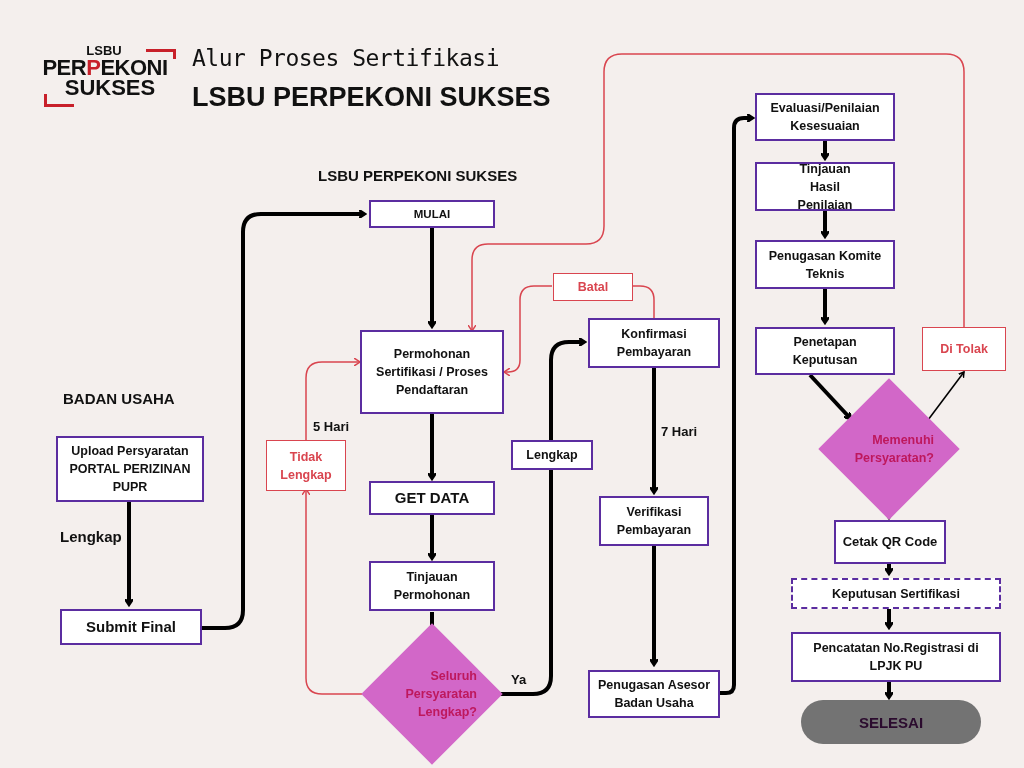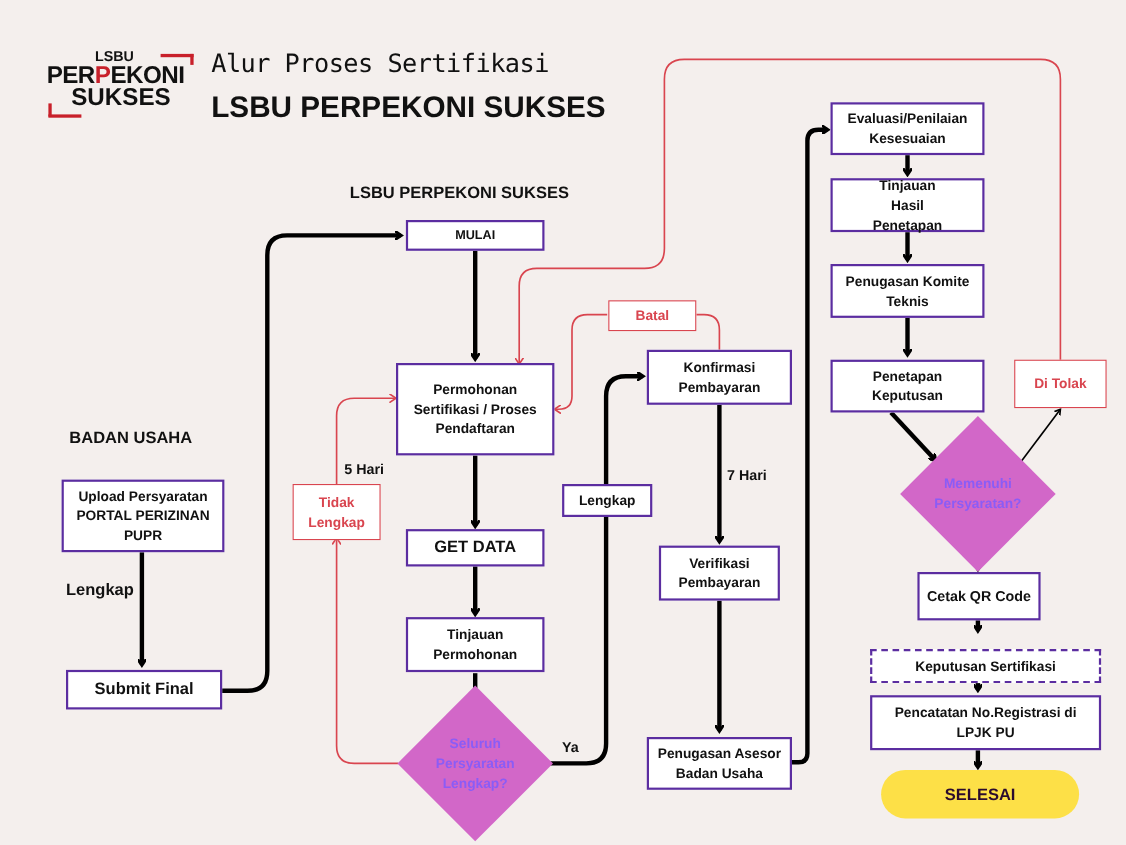--- a/index.html
+++ b/index.html
@@ -8,25 +8,25 @@
   .abs { position:absolute; }
   svg.conn { position:absolute; left:0; top:0; width:1024px; height:768px; pointer-events:none; }
   .box { position:absolute; background:#fff; border:2px solid #5b2da0; box-sizing:border-box;
          display:flex; align-items:center; justify-content:center; text-align:center;
          font-weight:bold; font-size:12.5px; line-height:18px; padding:2px 4px; }
   .box.dashed { border:2px dashed #5b2da0; }
   .box.red { border:1.5px solid #d9454f; color:#d9454f; }
   .box.big { font-size:15px; }
   .label { position:absolute; font-weight:bold; font-size:13px; }
   .diamond { position:absolute; display:flex; align-items:center; justify-content:center;
-             text-align:center; font-weight:bold; font-size:12.5px; line-height:18px; color:#8b5cf6; }
+             text-align:right; font-weight:bold; font-size:12.5px; line-height:18px; color:#be185d; }
   .diamond::before { content:""; position:absolute; left:50%; top:50%; width:100px; height:100px;
              background:#d267c8; transform:translate(-50%,-50%) rotate(45deg); z-index:0; }
   .diamond span { position:relative; z-index:1; }
-  .pill { position:absolute; background:#fde047; border-radius:24px; display:flex; align-items:center;
+  .pill { position:absolute; background:#737373; border-radius:24px; display:flex; align-items:center;
           justify-content:center; font-weight:bold; font-size:15px; color:#2b0b2e; }
   .logo-t { position:absolute; font-weight:bold; text-align:center; line-height:1; }
 </style>
 </head>
 <body>
 
 <svg class="conn" viewBox="0 0 1024 768">
   <defs>
     <marker id="ab" markerWidth="8" markerHeight="8" refX="5" refY="4" orient="auto" markerUnits="userSpaceOnUse">
       <path d="M0,0 L6,4 L0,8" fill="none" stroke="#000" stroke-width="2.5"></path>
@@ -102,23 +102,23 @@
 <div class="label" style="left:511px;top:672px;">Ya</div>
 
 <div class="box red" style="left:553px;top:273px;width:80px;height:28px;">Batal</div>
 <div class="box" style="left:588px;top:318px;width:132px;height:50px;padding:0 22px;">Konfirmasi Pembayaran</div>
 <div class="box" style="left:511px;top:440px;width:82px;height:30px;">Lengkap</div>
 <div class="label" style="left:661px;top:424px;">7 Hari</div>
 <div class="box" style="left:599px;top:496px;width:110px;height:50px;padding:0 14px;">Verifikasi Pembayaran</div>
 <div class="box" style="left:588px;top:670px;width:132px;height:48px;">Penugasan Asesor Badan Usaha</div>
 
 <div class="box" style="left:755px;top:93px;width:140px;height:48px;padding:0 8px;">Evaluasi/Penilaian Kesesuaian</div>
-<div class="box" style="left:755px;top:162px;width:140px;height:49px;padding:0 26px;">Tinjauan Hasil Penetapan</div>
+<div class="box" style="left:755px;top:162px;width:140px;height:49px;padding:0 26px;">Tinjauan Hasil Penilaian</div>
 <div class="box" style="left:755px;top:240px;width:140px;height:49px;padding:0 6px;">Penugasan Komite Teknis</div>
 <div class="box" style="left:755px;top:327px;width:140px;height:48px;padding:0 46px;">Penetapan Keputusan</div>
 <div class="box red" style="left:922px;top:327px;width:84px;height:44px;">Di Tolak</div>
 <div class="diamond" style="left:819px;top:390px;width:140px;height:118px;">
     <span style="width:90px;">Memenuhi Persyaratan?</span>
   </div>
 <div class="box" style="left:834px;top:520px;width:112px;height:44px;font-size:13px;">Cetak QR Code</div>
-<div class="box dashed" style="left:791px;top:578px;width:210px;height:31px;margin-top:12px;">Keputusan Sertifikasi</div>
+<div class="box dashed" style="left:791px;top:578px;width:210px;height:31px;">Keputusan Sertifikasi</div>
 <div class="box" style="left:791px;top:632px;width:210px;height:50px;">Pencatatan No.Registrasi di LPJK PU</div>
 <div class="pill" style="left:801px;top:700px;width:180px;height:44px;">SELESAI</div>
 
 </body></html>

